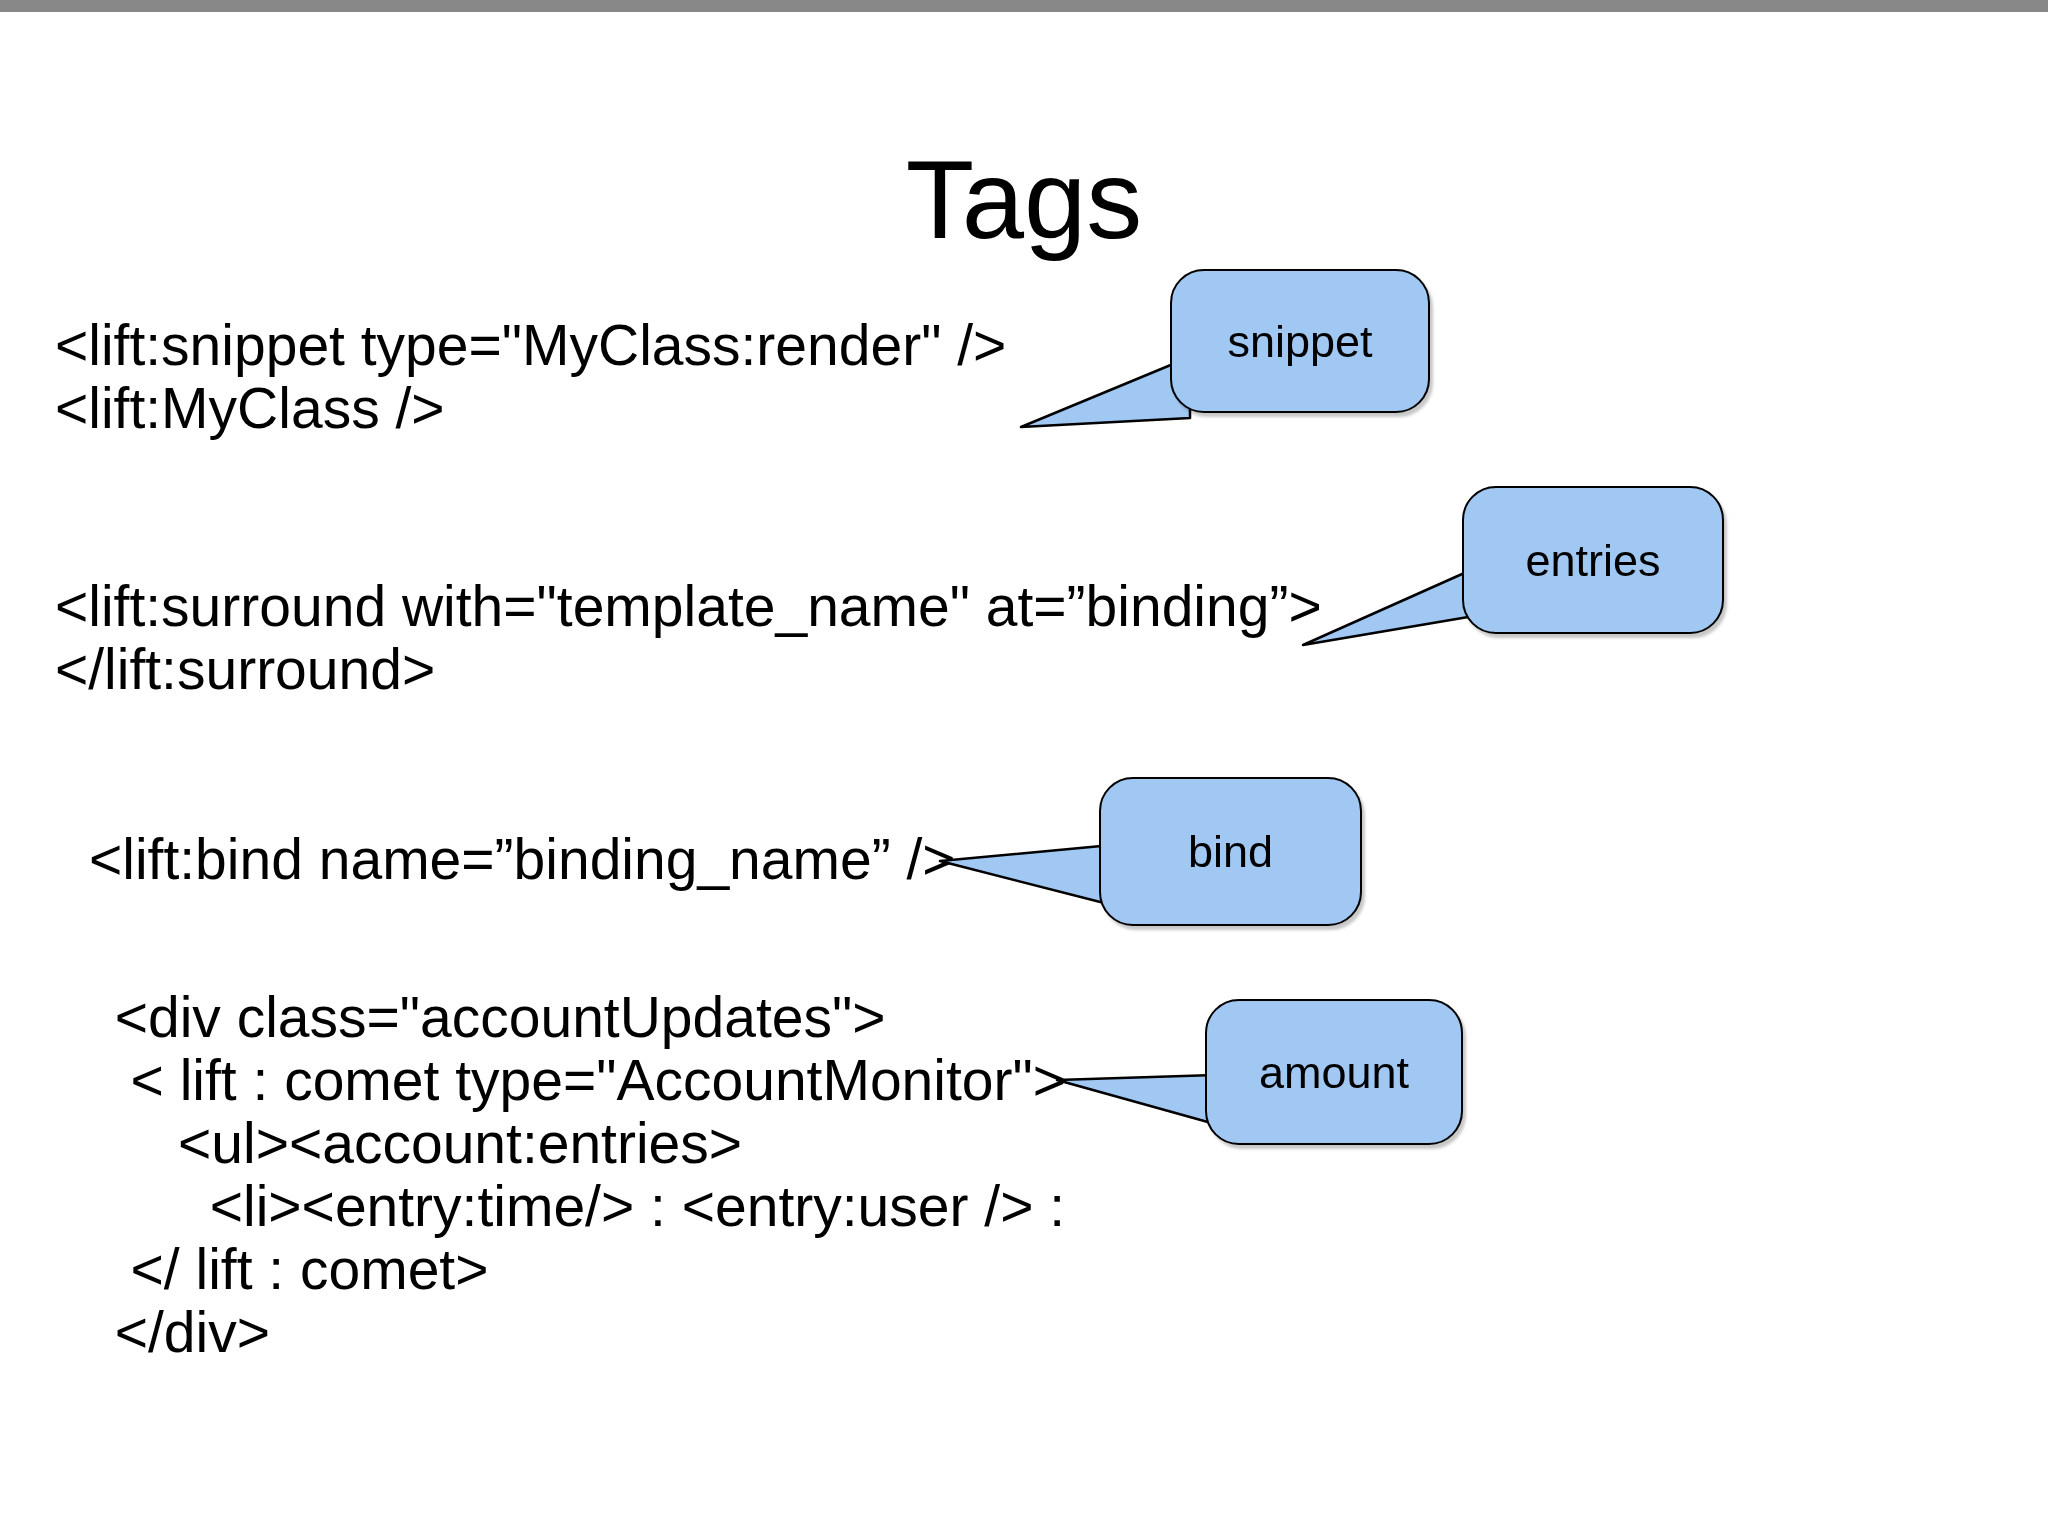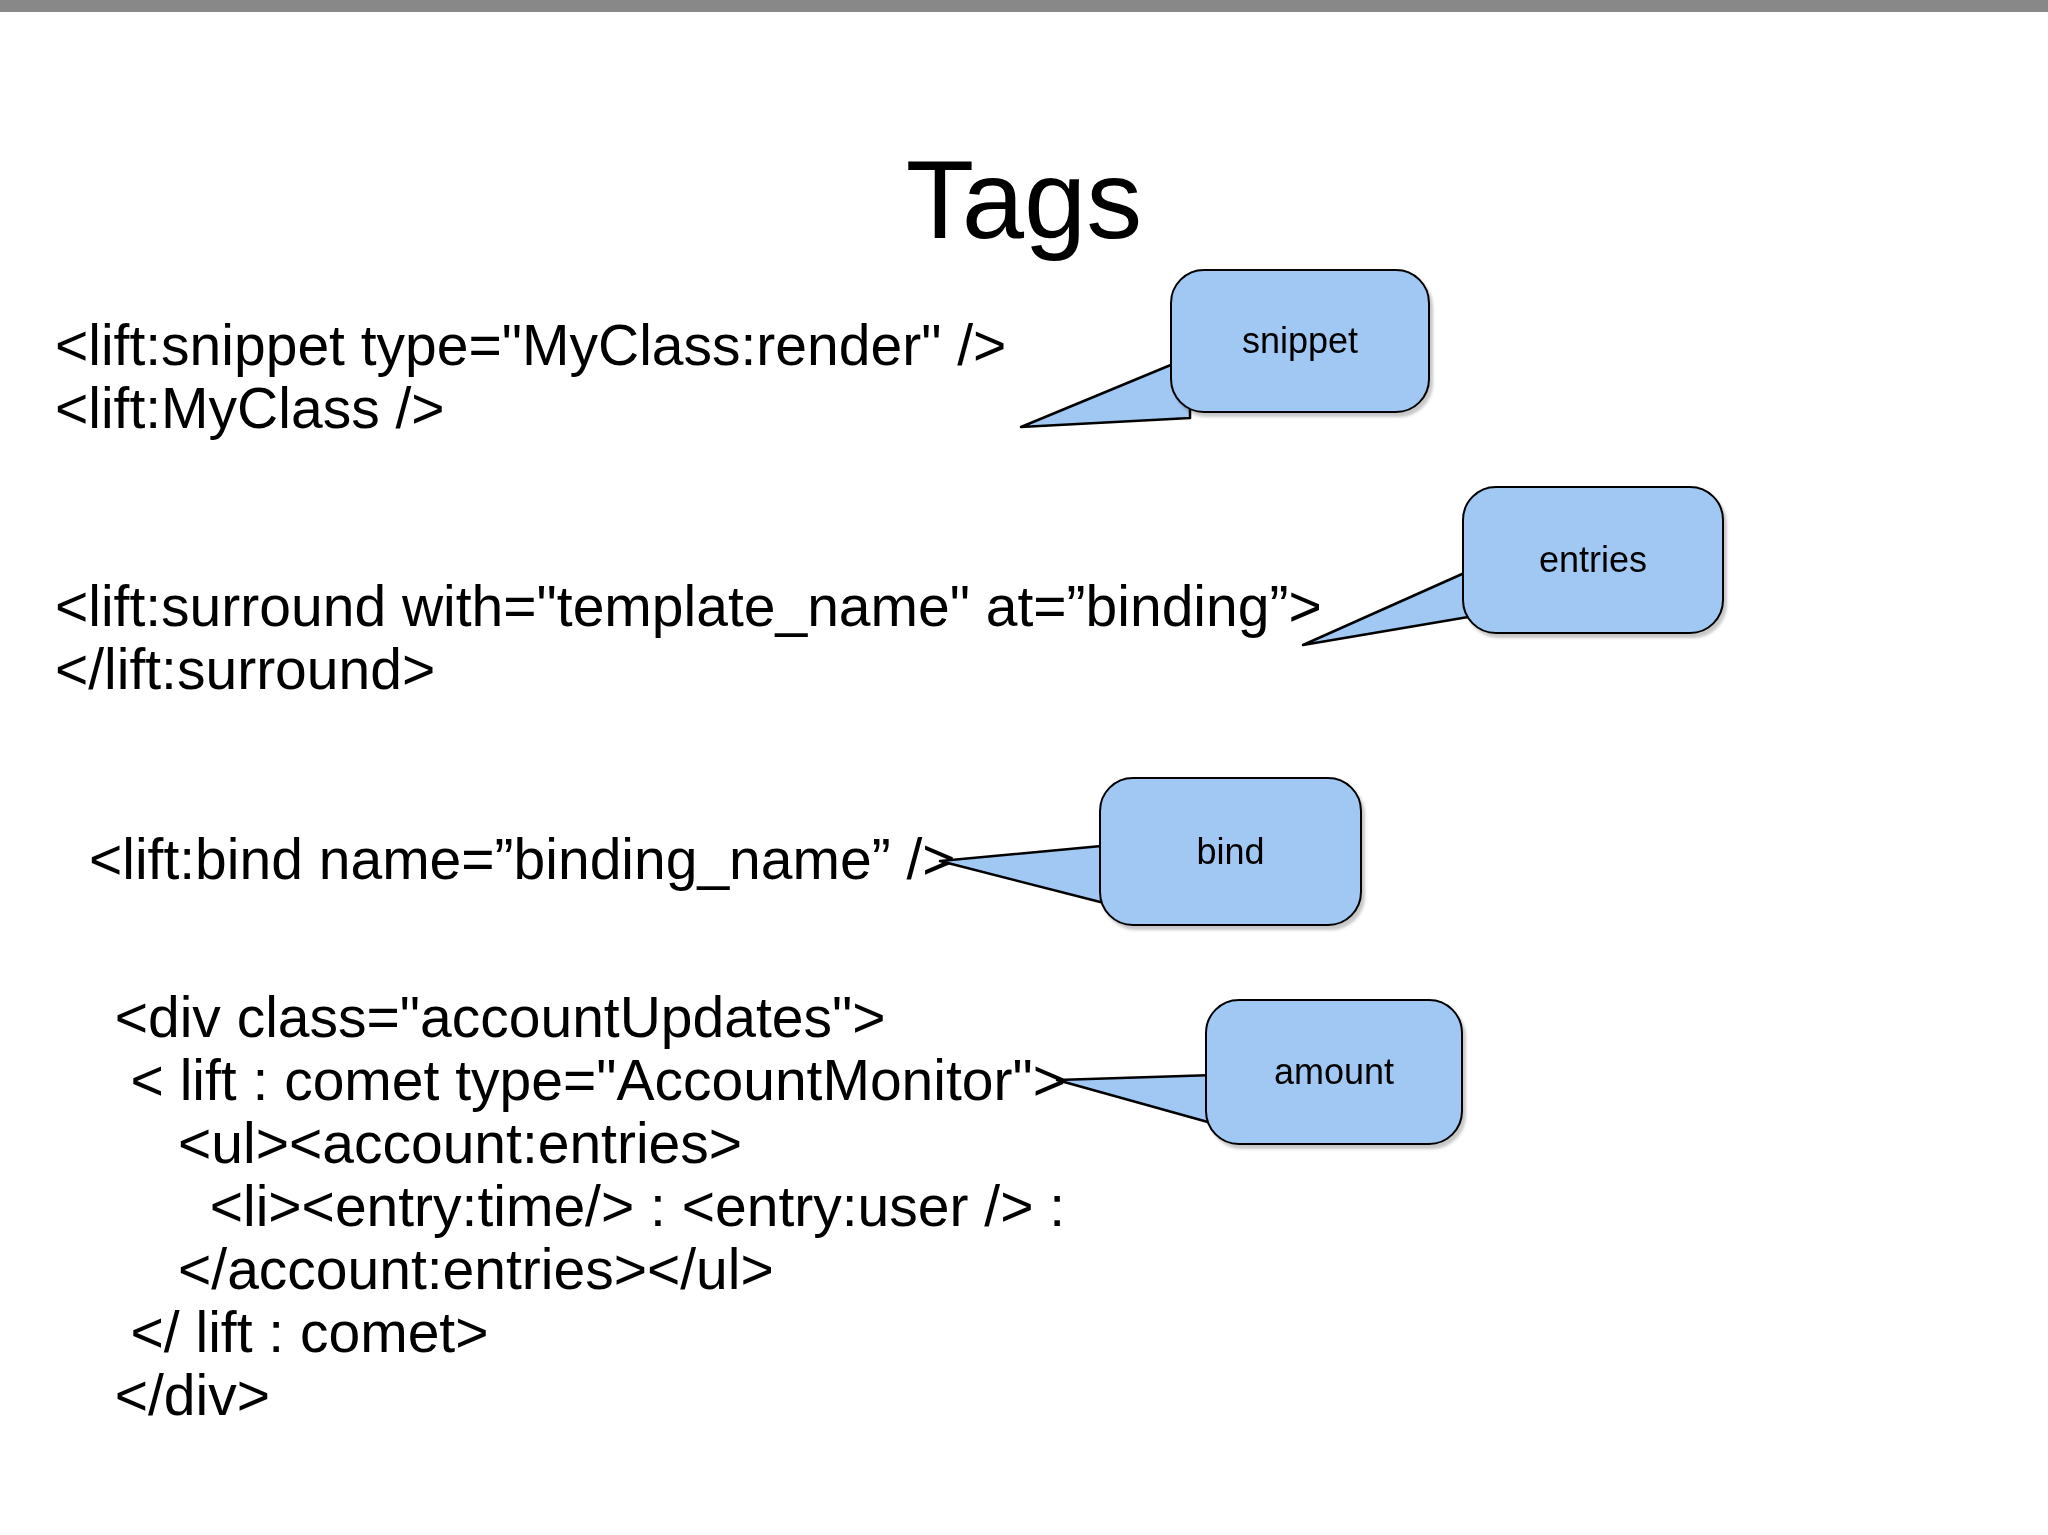--- a/index.html
+++ b/index.html
@@ -55,21 +55,21 @@
     z-index: 2;
     background: var(--bubble-fill);
     border: 2.5px solid var(--bubble-border);
     border-radius: 34px;
     display: flex;
     align-items: center;
     justify-content: center;
     box-shadow: 3px 4px 3px rgba(0,0,0,0.22);
   }
   .callout-label {
-    font-size: 36px;
+    font-size: 45px;
     line-height: 1;
   }
 </style>
 </head>
 <body>
 
 <div class="slide">
 
   <h1 class="title">Tags</h1>
 
@@ -92,21 +92,20 @@
 
   <div class="code-block" style="left:89px; top:816px;">
     <div class="code-line">&lt;lift:bind name=”binding_name” /&gt;</div>
   </div>
 
   <div class="code-block" style="left:83px; top:974px;">
     <div class="code-line">  &lt;div class="accountUpdates"&gt;</div>
     <div class="code-line">   &lt; lift : comet type="AccountMonitor"&gt;</div>
     <div class="code-line">      &lt;ul&gt;&lt;account:entries&gt;</div>
     <div class="code-line">        &lt;li&gt;&lt;entry:time/&gt; : &lt;entry:user /&gt; :</div>
-    <div class="code-line">      &lt;/account:entries&gt;&lt;/ul&gt;</div>
     <div class="code-line">   &lt;/ lift : comet&gt;</div>
     <div class="code-line">  &lt;/div&gt;</div>
   </div>
 
   <div class="callout" style="left:1170px; top:257px; width:260px; height:144px;">
     <span class="callout-label">snippet</span>
   </div>
 
   <div class="callout" style="left:1462px; top:474px; width:262px; height:148px;">
     <span class="callout-label">entries</span>

